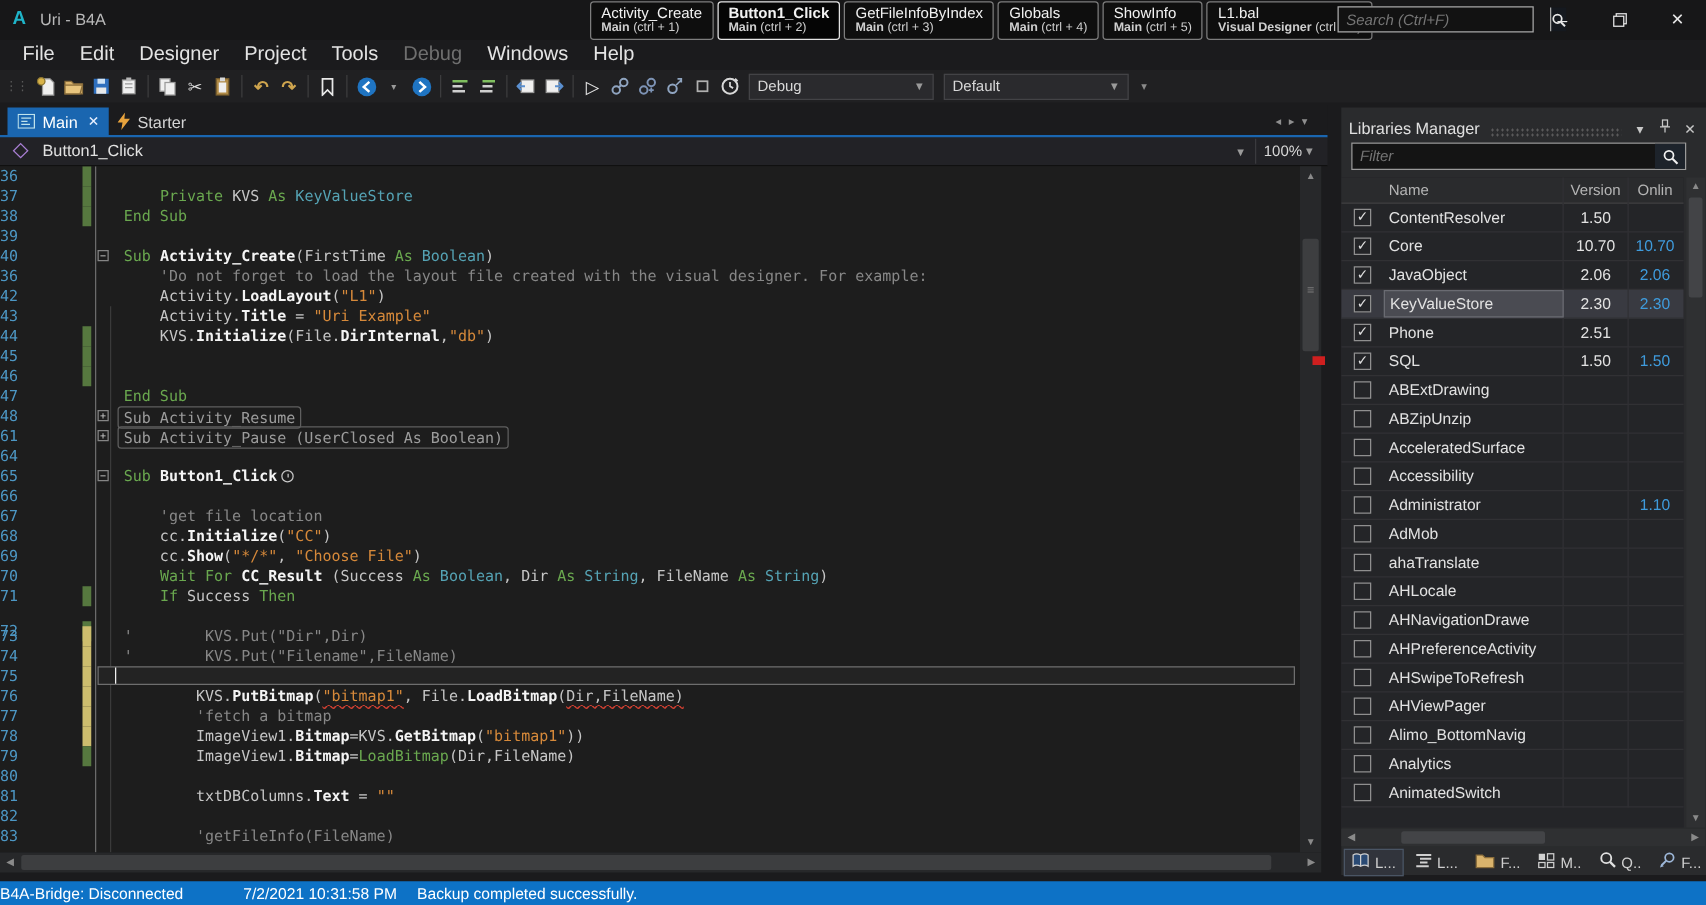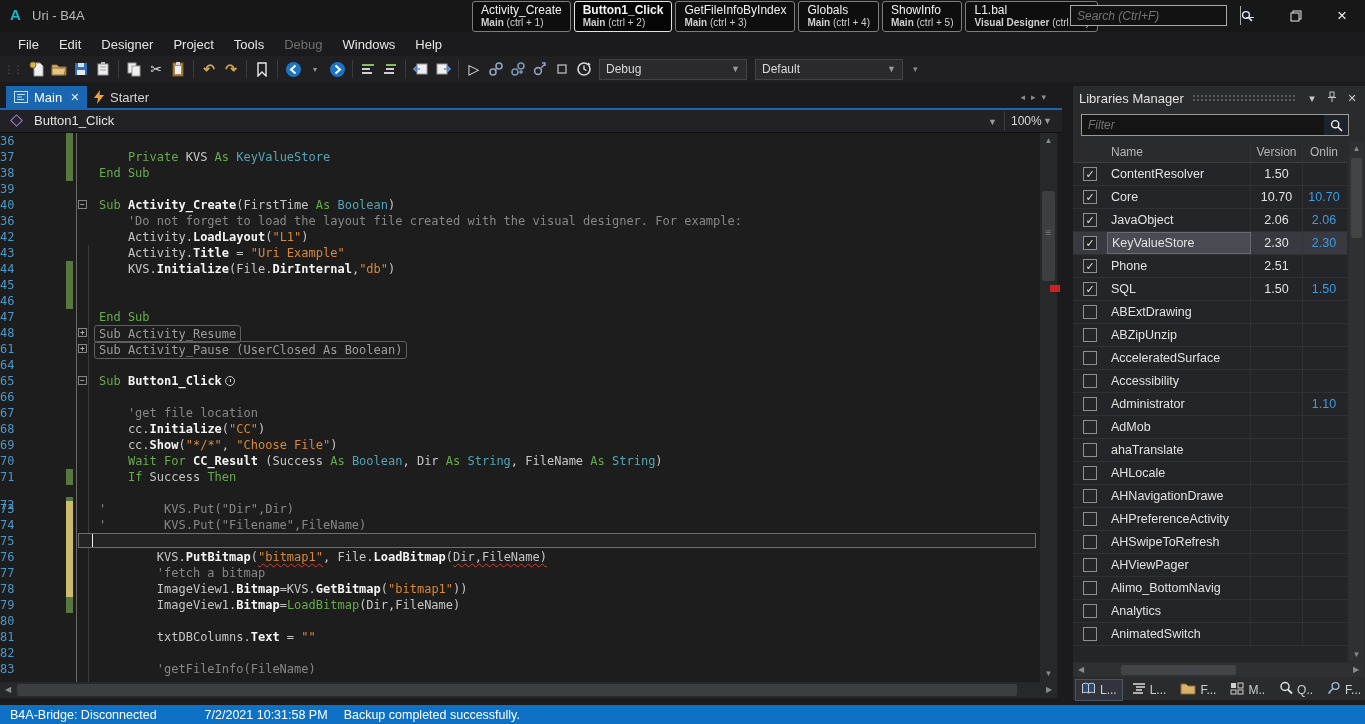--- a/index.html
+++ b/index.html
@@ -20,21 +20,21 @@
   #searchbox{position:absolute;left:1070px;top:5px;width:157px;height:21px;border:1px solid #a9a9a9;
     background:#121212;display:flex;align-items:center}
   #searchbox input{flex:1;background:transparent;border:none;outline:none;color:#9a9a9a;
     font-style:italic;font-size:12px;padding:0 6px;font-family:"Liberation Sans",sans-serif}
   #searchbtn{width:24px;height:19px;border-left:1px solid #a9a9a9;display:flex;align-items:center;justify-content:center;background:#15191f}
   #winbtns{position:absolute;right:0;top:0;height:32px;display:flex}
   .winbtn{width:46px;height:32px;display:flex;align-items:center;justify-content:center;color:#e8e8e8;font-size:14px}
 
   
   #menubar{position:absolute;left:0;top:32px;width:1365px;height:24px;background:#1b1b1d;display:flex;align-items:center;padding-left:8px}
-  .menuitem{font-size:13px;color:#e4e4e4;padding:3px 10px;cursor:default}
+  .menuitem{font-size:16px;color:#e4e4e4;padding:3px 10px;cursor:default}
   .menuitem.disabled{color:#6f6f6f}
 
   
   #toolbar{position:absolute;left:0;top:56px;width:1365px;height:26px;background:#202022;display:flex;align-items:center}
   .tbgrip{color:#5a5a5a;font-size:10px;letter-spacing:-1px;padding:0 4px}
   .tbsep{width:1px;height:18px;background:#3c3c3e;margin:0 4px}
   .tbicon{width:22px;height:22px;display:flex;align-items:center;justify-content:center;cursor:default}
   .tbicon svg{display:block}
   .tbglyph{font-size:14px;line-height:22px}
   .combo{height:21px;border:1px solid #434346;background:#2a2a2d;color:#d8d8d8;font-size:12px;
@@ -84,21 +84,21 @@
   #vscroll .arr{position:absolute;left:0;width:17px;height:16px;color:#8a8a8a;font-size:8px;text-align:center;line-height:16px}
   #vthumb{position:absolute;left:2px;top:58px;width:13px;height:90px;background:#3d3e40;border-radius:2px}
   #vthumb:before{content:"≡";color:#7a7a7a;font-size:10px;display:block;text-align:center;margin-top:36px}
   #errmark{position:absolute;left:1050px;top:285px;width:10px;height:7px;background:#cf1f1f;z-index:5}
   #hscroll{position:absolute;left:0;top:682px;width:1057px;height:16px;background:#27282a}
   .harr{position:absolute;top:0;width:16px;height:16px;color:#8a8a8a;font-size:8px;text-align:center;line-height:16px}
   #hthumb{position:absolute;left:17px;top:2px;width:1000px;height:12px;background:#3d3e40;border-radius:2px}
 
   
   #libpanel{position:absolute;left:1073px;top:86px;width:292px;height:614px;background:#2a2b2d}
-  #libtitle{position:absolute;left:0;top:0;width:100%;height:24px;display:flex;align-items:center;padding:0 6px;gap:6px}
+  #libtitle{position:absolute;left:0;top:0;width:100%;height:24px;display:flex;align-items:flex-end;padding:0 6px;gap:6px}
   #libtitle .txt{font-size:13px;color:#e0e0e0;white-space:nowrap}
   #libtitle .dots{flex:1;height:8px;background-image:radial-gradient(#5a5a5a 1px,transparent 1px);background-size:4px 4px;margin:0 2px}
   #libtitle .ico{color:#c8c8c8;font-size:11px;width:14px;text-align:center}
   #filterwrap{position:absolute;left:8px;top:28px;width:268px;height:22px;border:1px solid #9a9a9a;background:#141414;display:flex}
   #filterwrap input{flex:1;background:transparent;border:none;outline:none;color:#9a9a9a;font-style:italic;
     font-size:12px;padding:0 6px;font-family:"Liberation Sans",sans-serif}
   #filterbtn{width:24px;display:flex;align-items:center;justify-content:center;background:#1d232b}
   #libgrid{position:absolute;left:0;top:56px;width:274px;height:520px;overflow:hidden;background:#242528}
   #libheader{display:flex;height:21px;border-bottom:1px solid #3f3f41;background:#2a2b2d;color:#b5b5b5;font-size:12px;align-items:center}
   .librow{display:flex;height:23px;align-items:center;border-bottom:1px solid #313134;font-size:12.5px;color:#e2e2e2}
@@ -115,21 +115,21 @@
   #libvthumb{position:absolute;left:2px;top:16px;width:11px;height:80px;background:#434447;border-radius:2px}
   #libhscroll{position:absolute;left:0;top:577px;width:291px;height:14px;background:#2f3032}
   #libhthumb{position:absolute;left:48px;top:2px;width:115px;height:10px;background:#434447;border-radius:2px}
   #bottomtabs{position:absolute;left:2px;top:593px;width:290px;height:21px;display:flex;gap:4px;align-items:center}
   .btab{display:flex;align-items:center;gap:4px;padding:2px 5px;font-size:12px;color:#cfcfcf}
   .btab.sel{background:#31343c;border:1px solid #4a5564}
 
   
   #statusbar{position:absolute;left:0;top:705px;width:1365px;height:19px;background:#0d72c6;color:#fff;
     font-size:12.5px;display:flex;align-items:center}
-  #statusbar .s1{margin-left:10px}
+  #statusbar .s1{}
   #statusbar .s2{margin-left:48px}
   #statusbar .s3{margin-left:16px}
 </style>
 </head>
 <body>
 
 <div id="titlebar">
   <span id="logo">A</span>
   <span id="apptitle">Uri - B4A</span>
   <div id="quicktabs">

